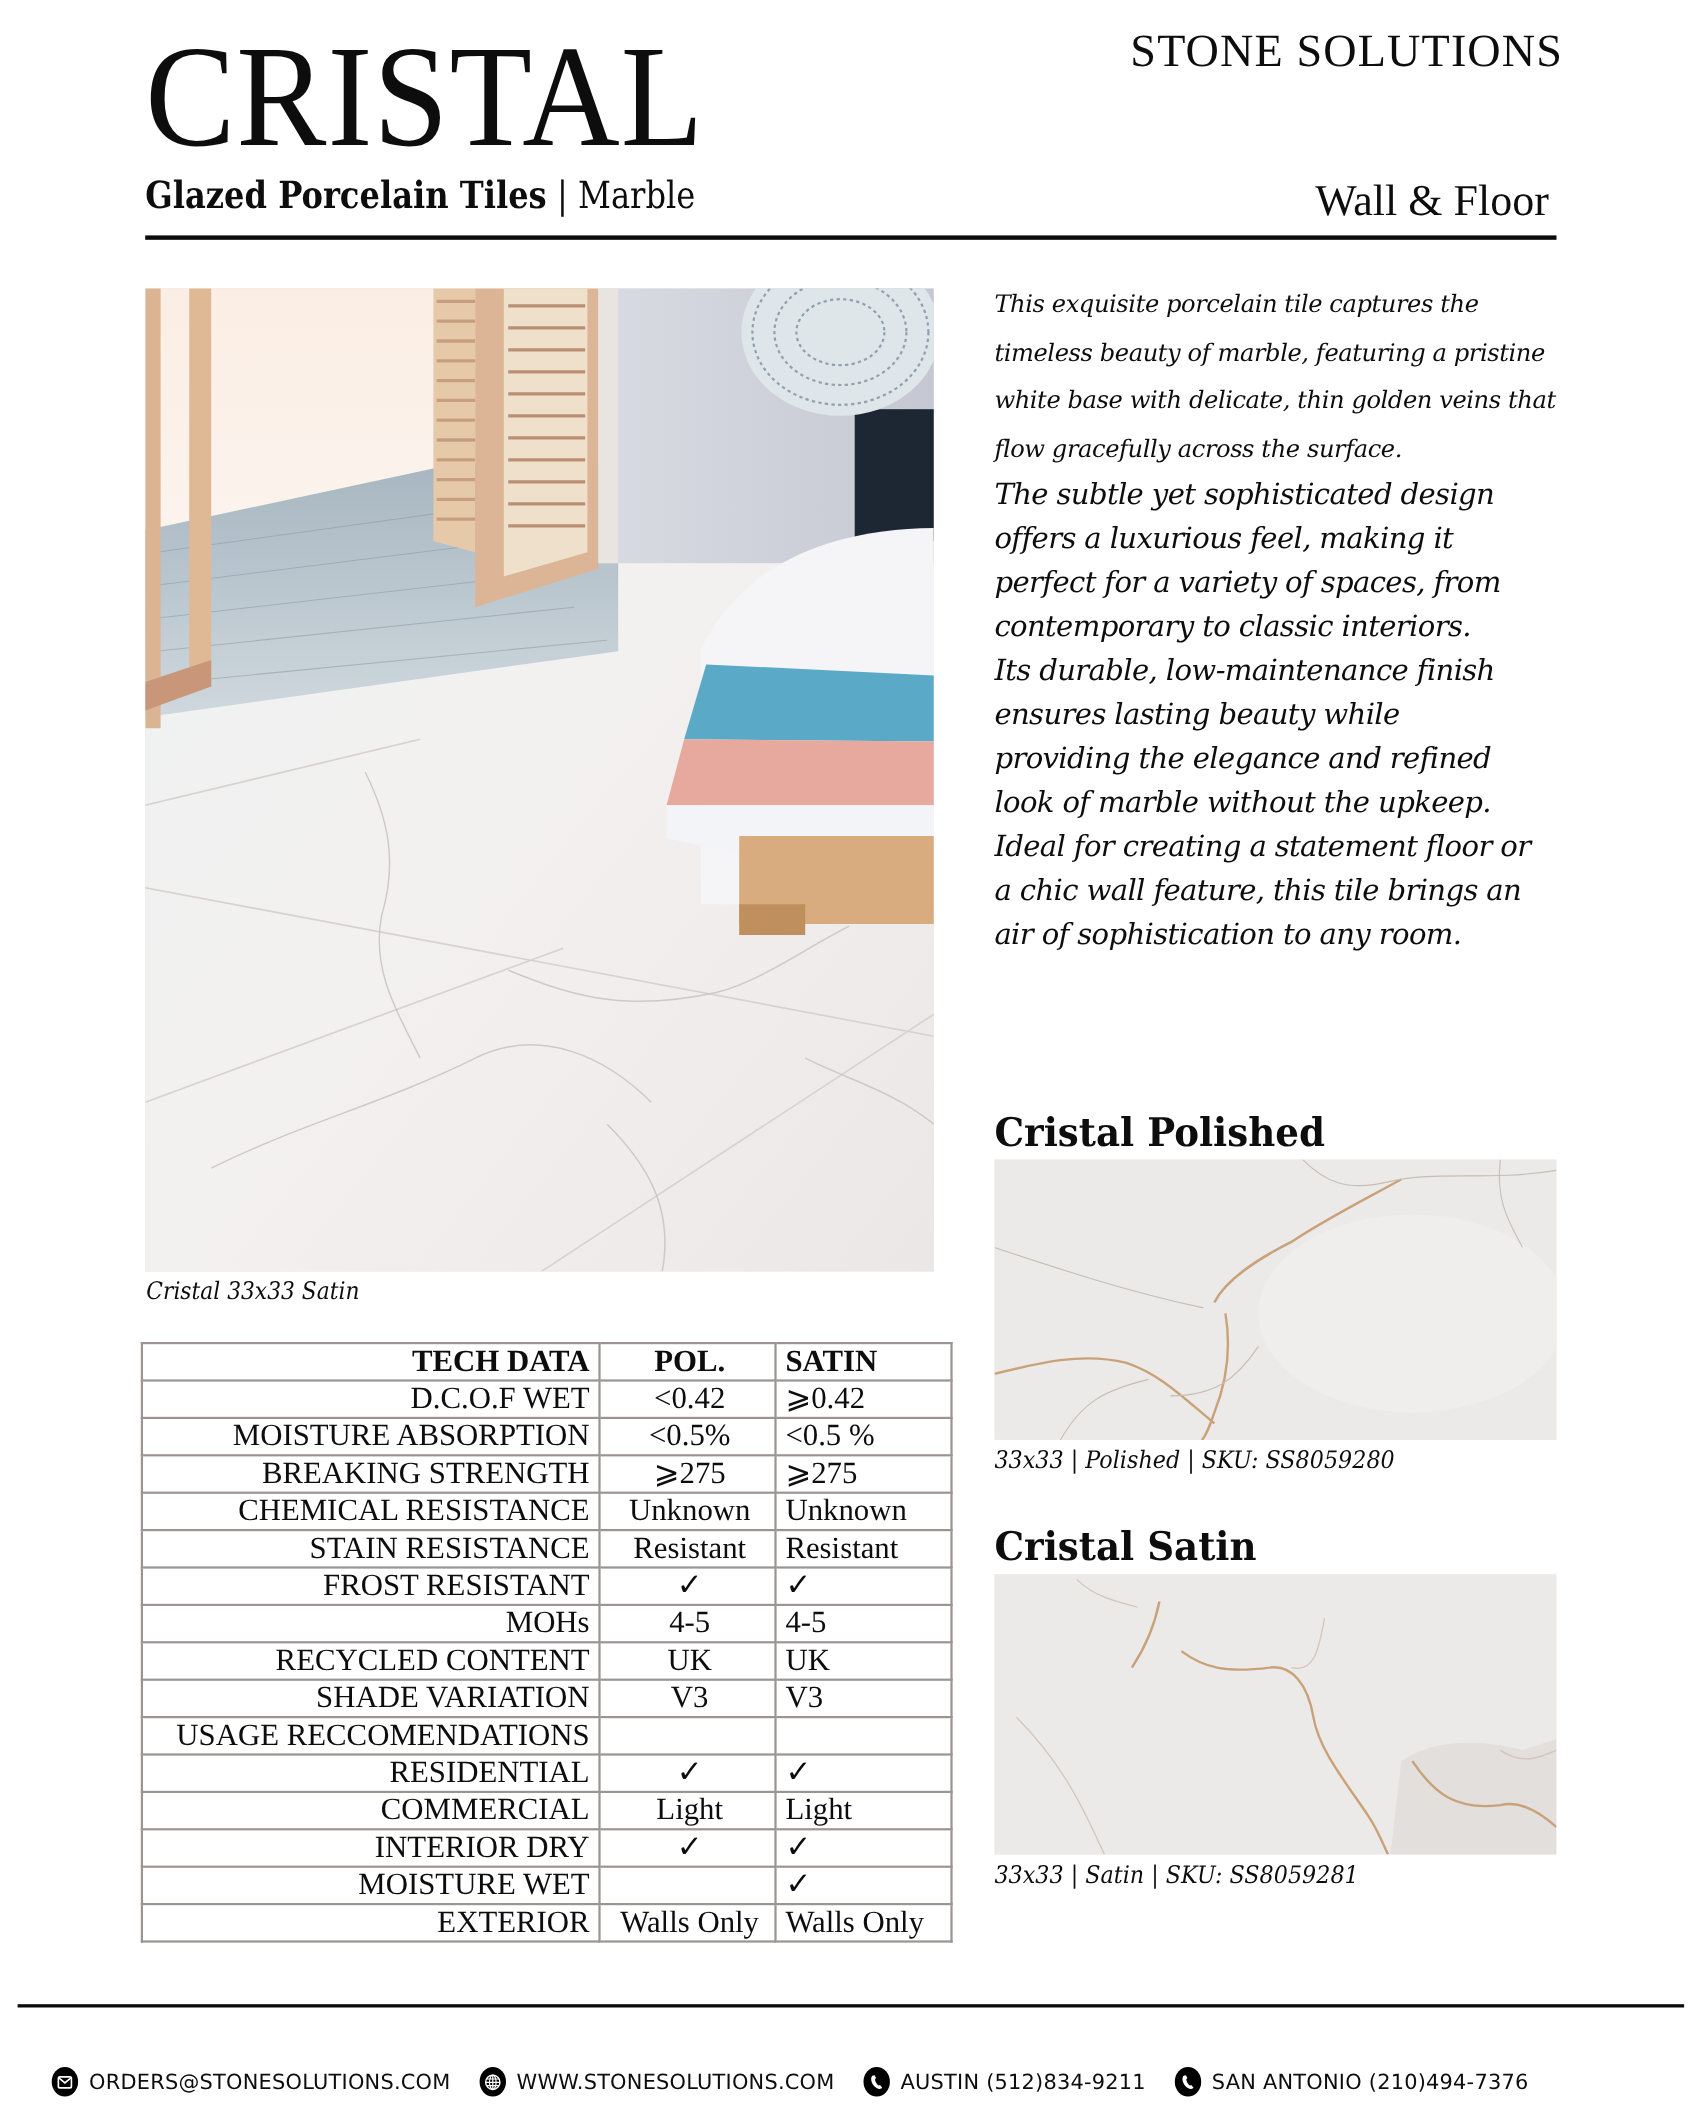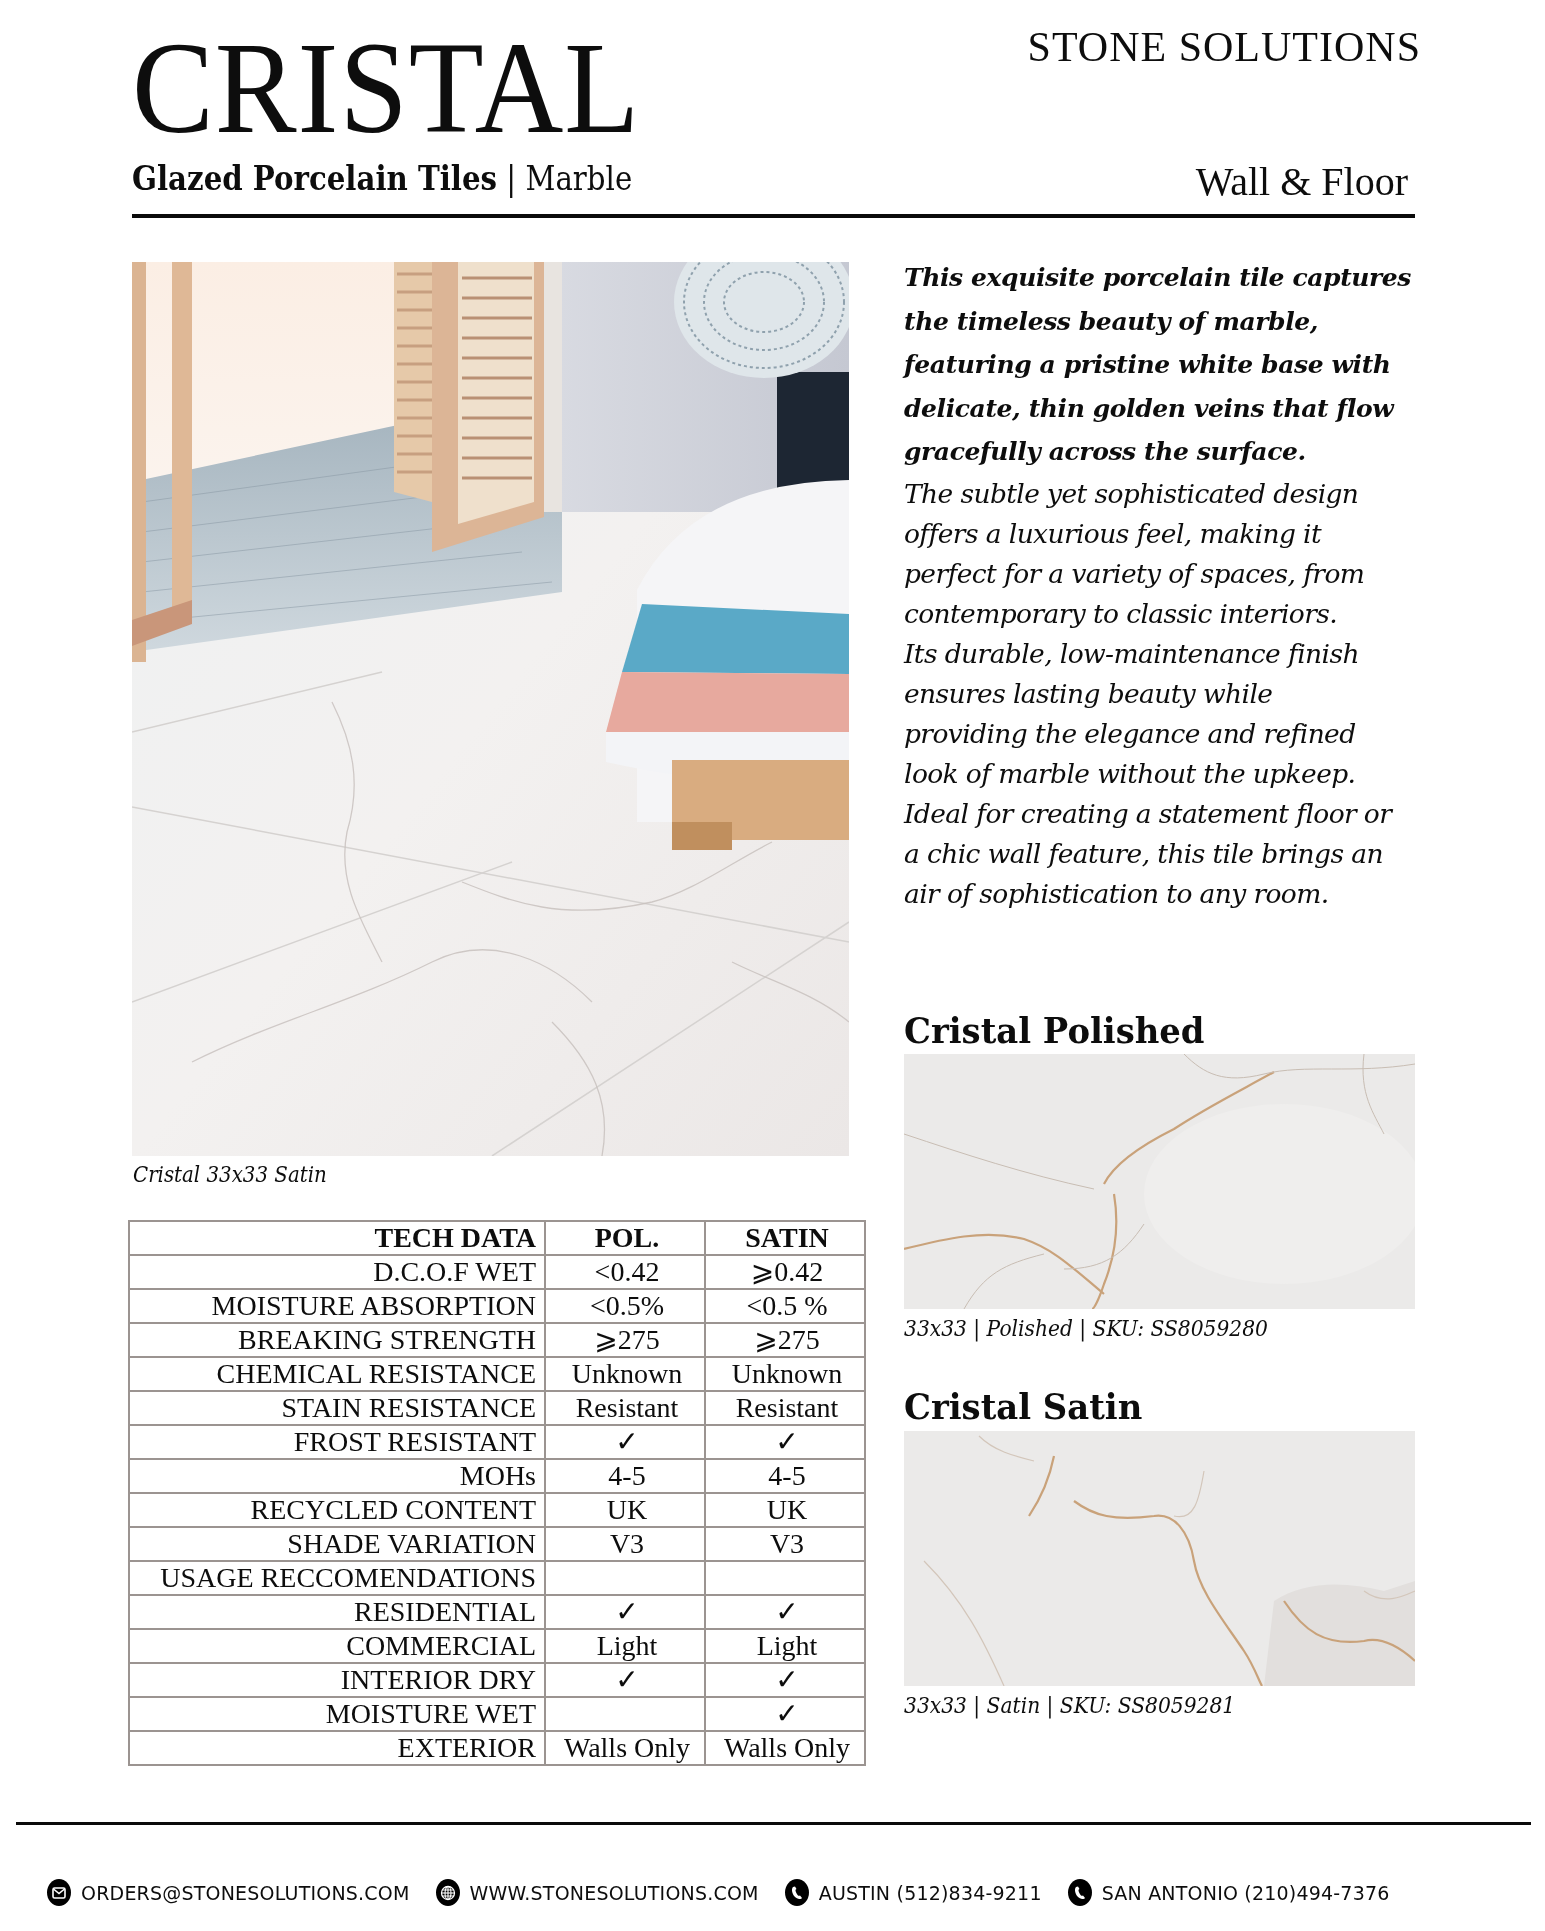--- a/index.html
+++ b/index.html
@@ -13,35 +13,35 @@
   .usage { position: absolute; right: 137px; top: 162px; font-family: "Liberation Serif", serif; font-size: 40px; line-height: 1; }
   .header-rule { position: absolute; left: 132px; top: 214px; width: 1283px; height: 4px; background: #0a0a0a; }
 
   
   .hero { position: absolute; left: 132px; top: 262px; width: 717px; height: 894px; overflow: hidden; background: #e9e8e6; }
   .hero svg { width: 100%; height: 100%; display: block; }
   .hero-caption { position: absolute; left: 133px; top: 1162px; font-family: "DejaVu Serif", serif; font-style: italic; font-size: 22px; transform: scaleX(0.9); transform-origin: left top; white-space: nowrap; }
 
   
   .desc { position: absolute; left: 904px; top: 256px; width: 520px; font-family: "DejaVu Serif", serif; font-style: italic; }
-  .desc-lead { font-weight: 700; font-size: 25px; line-height: 43.6px; letter-spacing: -0.4px; }
+  .desc-lead { font-weight: 400; font-size: 22px; line-height: 43.6px; letter-spacing: -0.4px; }
   .desc-body { font-size: 26.5px; line-height: 40px; letter-spacing: -0.6px; font-weight: 400; }
 
   
   .variant-title { position: absolute; left: 904px; font-family: "DejaVu Serif", serif; font-weight: 700; font-size: 36px; line-height: 1; transform: scaleX(0.94); transform-origin: left top; white-space: nowrap; }
   .variant-img { position: absolute; left: 904px; width: 511px; height: 255px; overflow: hidden; background: #ebebea; }
   .variant-img svg { width: 100%; height: 100%; display: block; }
   .variant-caption { position: absolute; left: 904px; font-family: "DejaVu Serif", serif; font-style: italic; font-size: 22px; transform: scaleX(0.92); transform-origin: left top; white-space: nowrap; }
 
   
   .tech { position: absolute; left: 128px; top: 1220px; border-collapse: collapse; font-family: "Liberation Serif", serif; font-size: 28px; }
   .tech td { border: 2px solid #9b9491; height: 32px; padding: 0 4px; line-height: 32px; white-space: nowrap; }
   .tech td.label { width: 402px; text-align: right; padding-right: 8px; }
   .tech td.pol { width: 146px; text-align: center; padding-left: 8px; }
-  .tech td.satin { width: 146px; text-align: center; padding-left: 8px; margin-left: 36px; }
+  .tech td.satin { width: 146px; text-align: left; padding-left: 8px; margin-left: 36px; }
   .tech tr.head td { font-weight: 700; }
   .tech tr.section td.label { font-weight: 400; text-align: right; padding-left: 4px; }
 
   .footer-rule { position: absolute; left: 16px; top: 1822px; width: 1515px; height: 3px; background: #0a0a0a; }
   .footer { position: absolute; left: 47px; top: 1879px; display: flex; align-items: center; font-family: "DejaVu Sans", sans-serif; font-size: 19px; letter-spacing: 0.2px; color: #0d0d0d; white-space: nowrap; }
   .footer-item { display: flex; align-items: center; margin-right: 26px; }
   .footer-icon { width: 24px; height: 27px; border-radius: 50%; background: #000; display: inline-flex; align-items: center; justify-content: center; margin-right: 10px; flex: 0 0 auto; }
   .footer-icon svg { display: block; }
 </style>
 </head>

